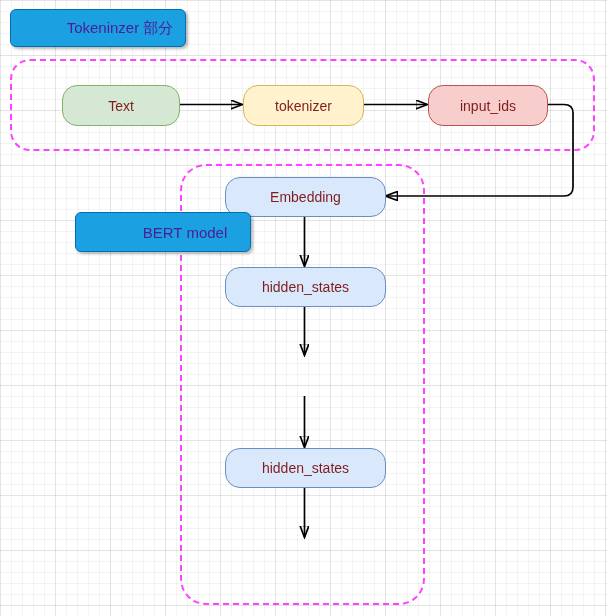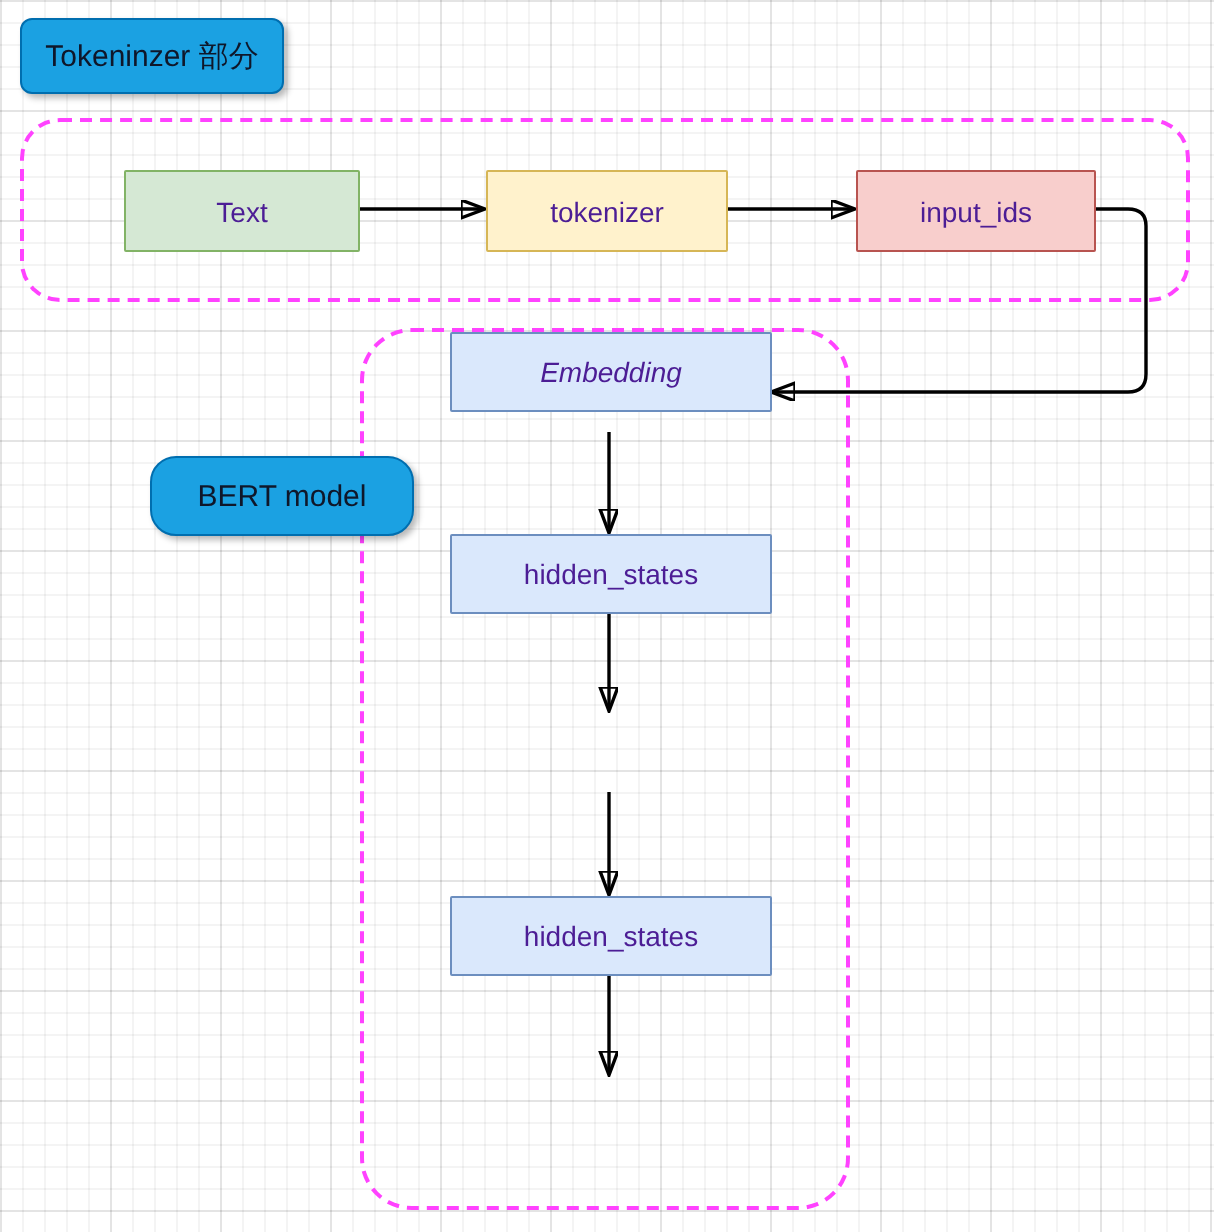--- a/index.html
+++ b/index.html
@@ -20,41 +20,42 @@
     position:absolute;
     border:2.5px dashed #ff42ff;
     background:transparent;
   }
   .container-tokenizer{left:10px;top:59px;width:581px;height:88px;border-radius:20px;}
   .container-bert{left:180px;top:164px;width:241px;height:437px;border-radius:26px;}
   .section-label{
     position:absolute;
     display:flex;align-items:center;justify-content:center;
     background:#1ba1e2;border:1px solid #006eaf;border-radius:6px;
-    color:#0f172a;font-size:15px;font-weight:500;
+    color:#4c1d95;font-size:15px;font-weight:500;
     box-shadow:2px 2px 3px rgba(0,0,0,0.28);
     white-space:nowrap;
+    padding-left:44px;
   }
   .label-tokenizer{left:10px;top:9px;width:130px;height:36px;}
-  .label-bert{left:75px;top:228px;width:130px;height:38px;border-radius:13px;}
+  .label-bert{left:75px;top:212px;width:130px;height:38px;}
   .node{
     position:absolute;
     display:flex;align-items:center;justify-content:center;
-    font-size:14px;color:#4c1d95;
-    border-radius:1px;border:1.5px solid;
+    font-size:14px;color:#7f1d1d;
+    border-radius:15px;border:1.5px solid;
     white-space:nowrap;
   }
   .node-green {background:#d5e8d4;border-color:#82b366;}
   .node-yellow{background:#fff2cc;border-color:#d6b656;}
   .node-red   {background:#f8cecc;border-color:#b85450;}
   .node-blue  {background:#dae8fc;border-color:#6c8ebf;}
   .n-text        {left:62px; top:85px; width:116px;height:39px;}
   .n-tokenizer   {left:243px;top:85px; width:119px;height:39px;}
   .n-input-ids   {left:428px;top:85px; width:118px;height:39px;}
-  .n-embedding   {left:225px;top:166px;width:159px;height:38px;font-style:italic;}
+  .n-embedding   {left:225px;top:177px;width:159px;height:38px;}
   .n-hidden1     {left:225px;top:267px;width:159px;height:38px;}
   .n-encoder     {left:225px;top:356px;width:159px;height:39px;}
   .n-hidden2     {left:225px;top:448px;width:159px;height:38px;}
   .n-prediction  {left:225px;top:538px;width:159px;height:38px;}
   .edges{position:absolute;left:0;top:0;pointer-events:none;}
   .edges path{stroke:#000000;stroke-width:1.7;fill:none;}
 </style>
 </head>
 <body>
 

